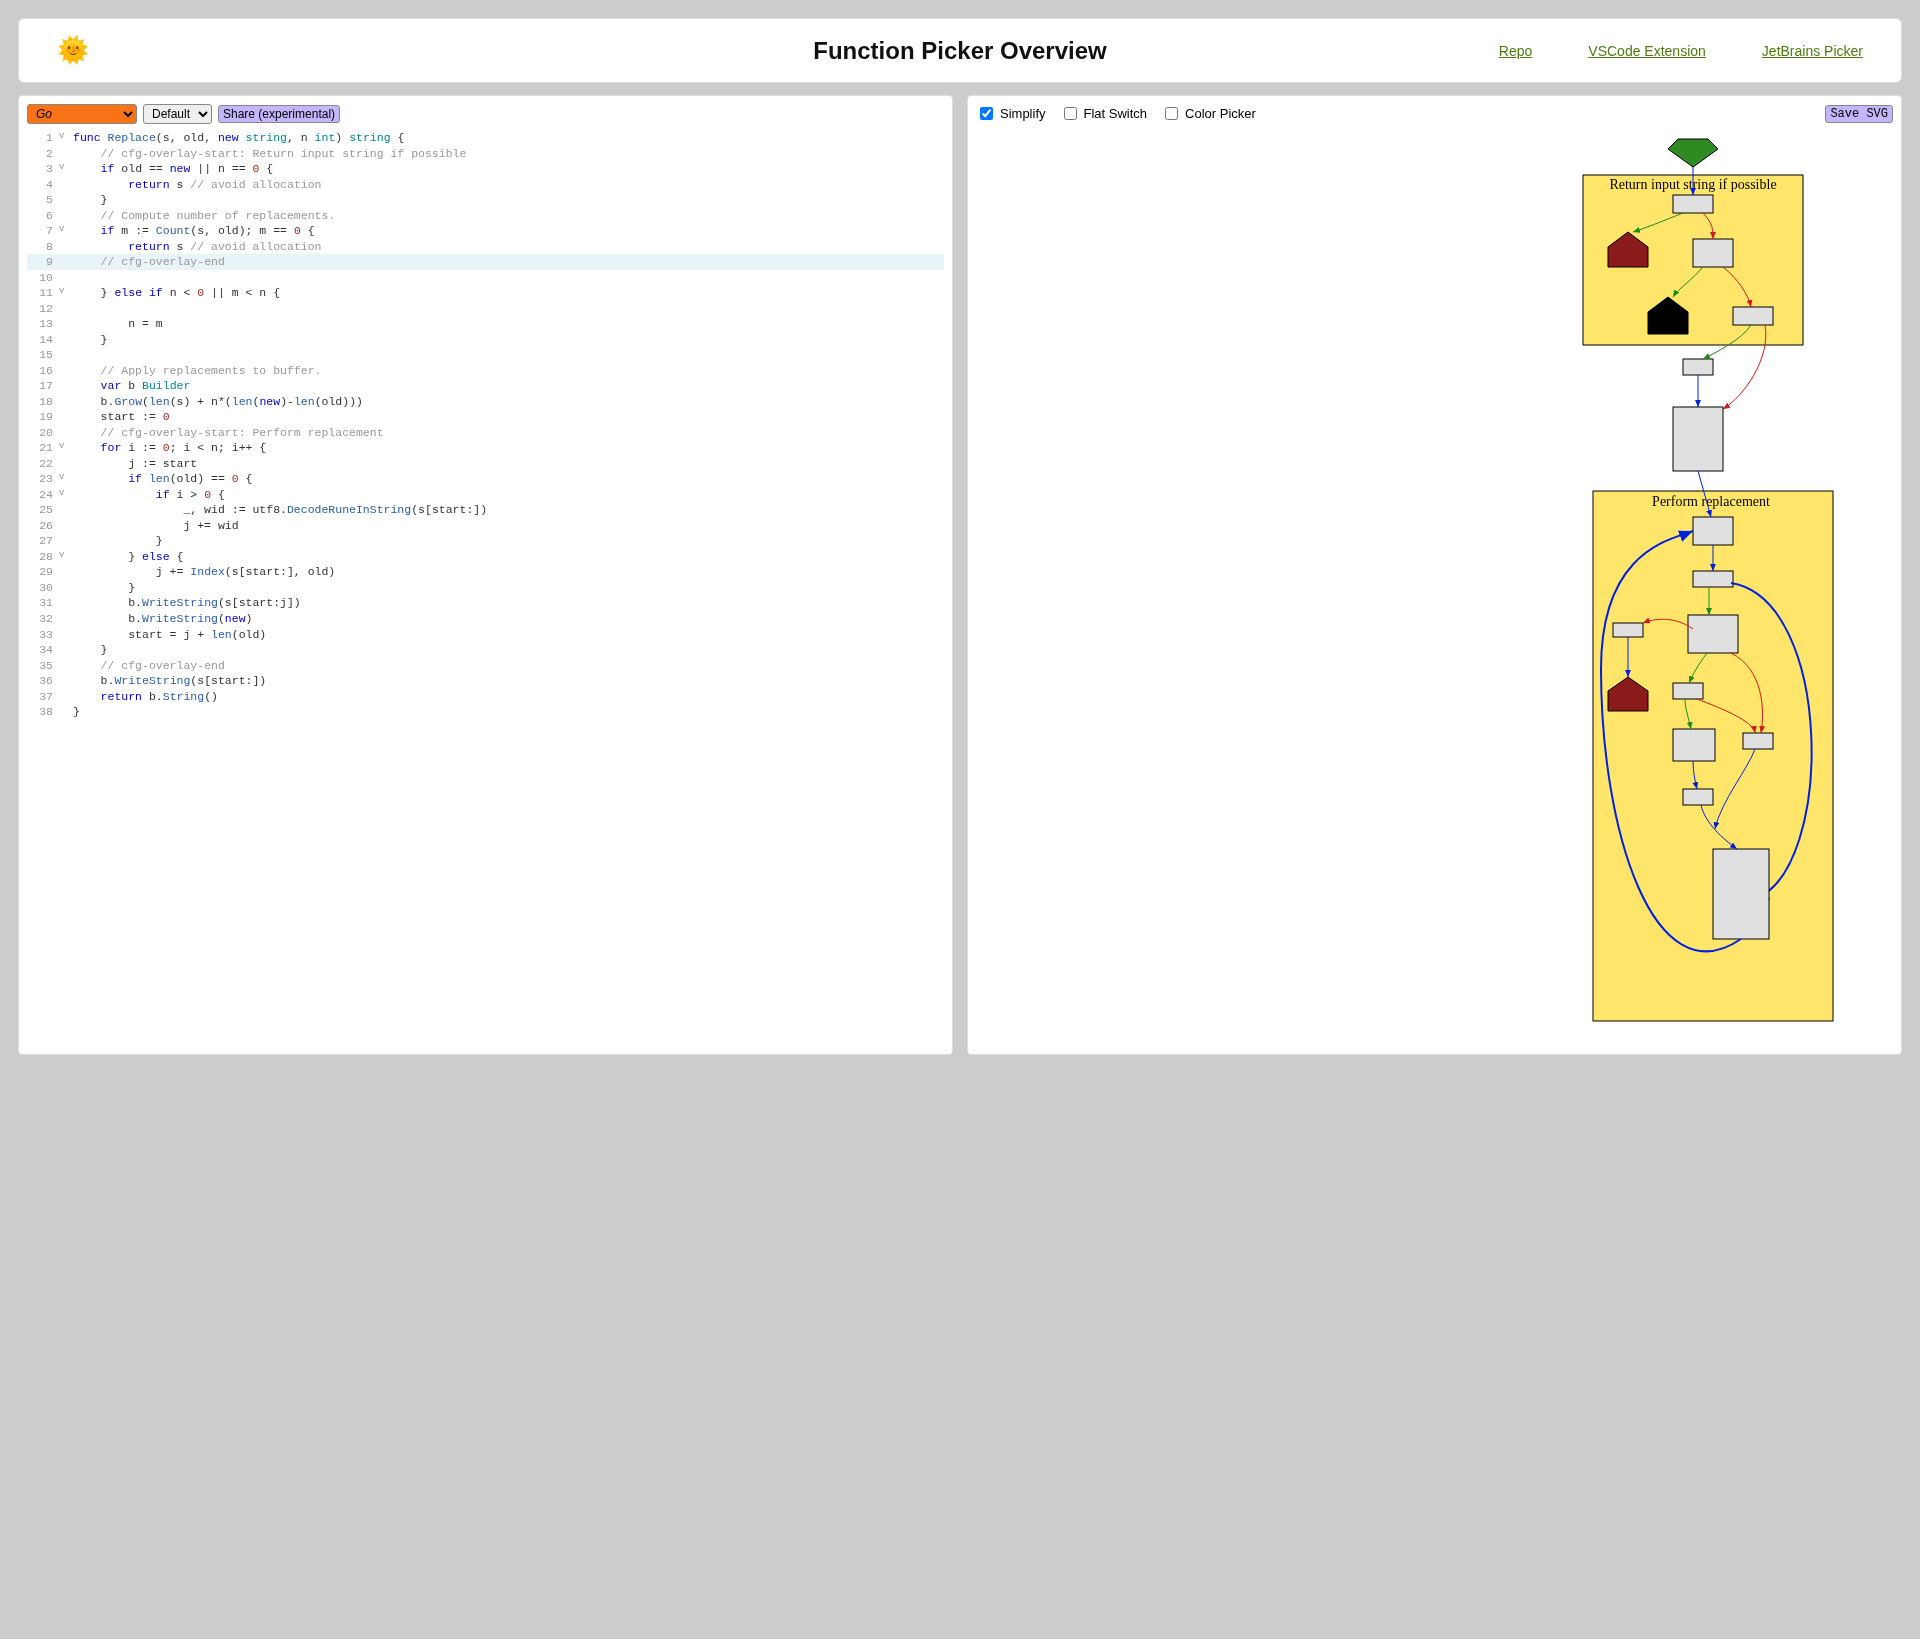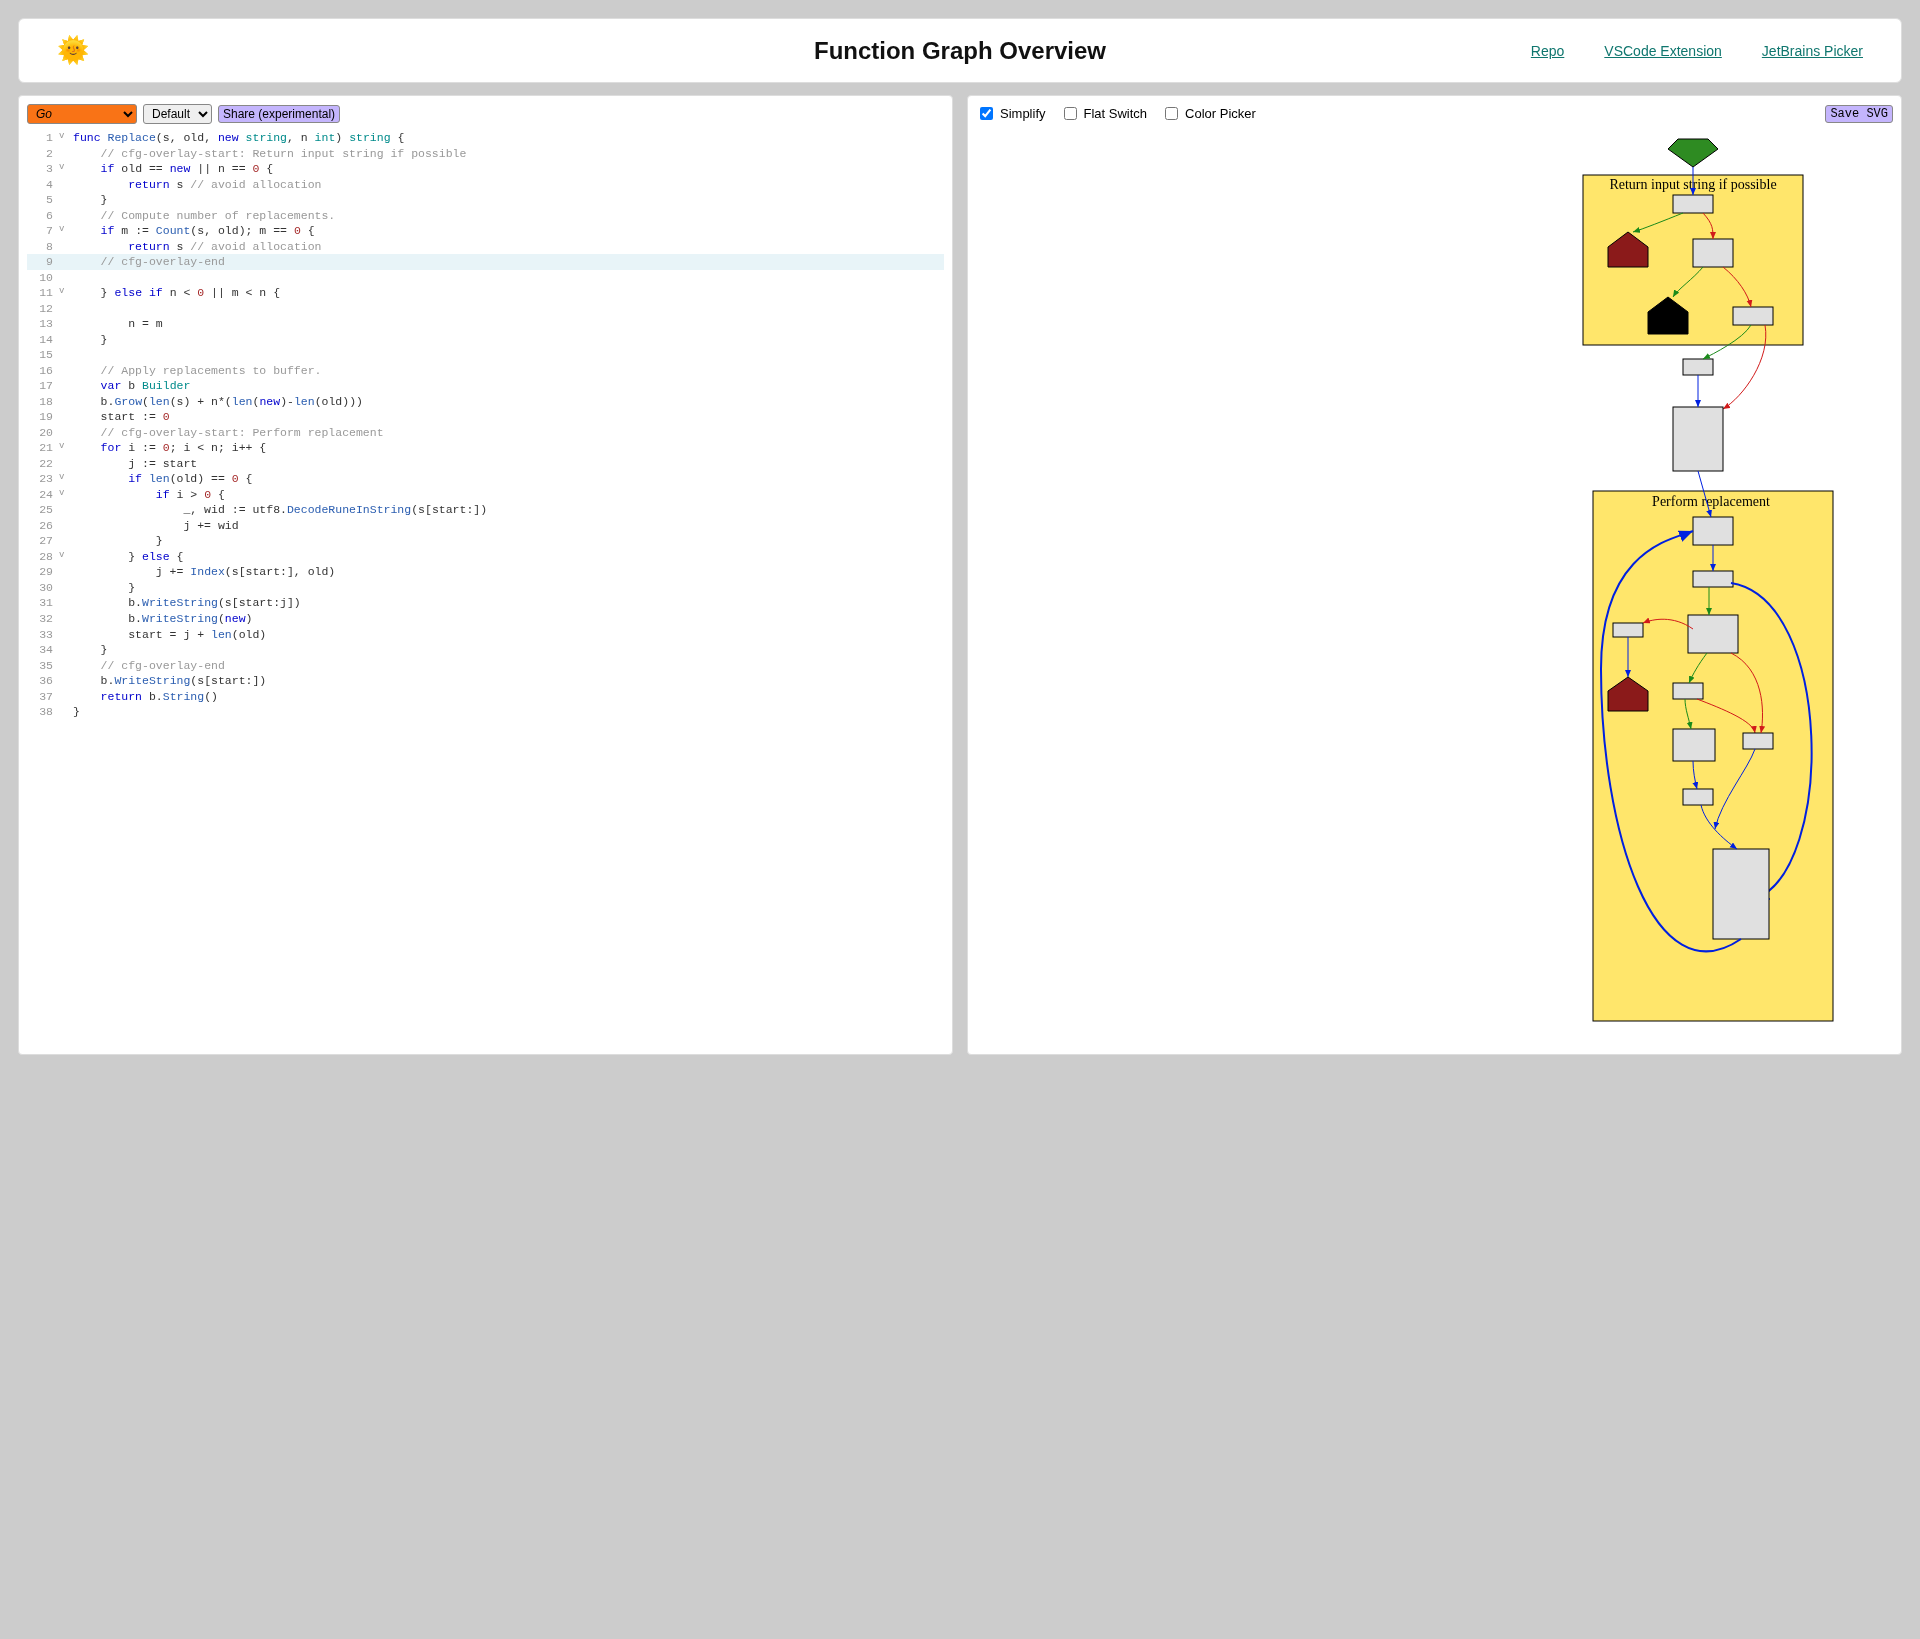--- a/index.html
+++ b/index.html
@@ -30,23 +30,23 @@
     position: absolute;
     left: 50%;
     transform: translateX(-50%);
     font-size: 24px;
     font-weight: 700;
     color: #111;
   }
   .header .links {
     margin-left: auto;
     display: flex;
-    gap: 40px;
+    gap: 56px;
     font-size: 14px;
-    color: #0f766e;
+    color: #4d7c0f;
     padding-right: 14px;
   }
   .header .links span {
     text-decoration: underline;
     cursor: pointer;
   }
   .main {
     display: flex;
     gap: 14px;
     margin-top: 12px;
@@ -118,21 +118,21 @@
     font-size: 14px;
   }
 </style>
 </head>
 <body>
 
 <div class="page">
 
   <div class="header">
     <span class="logo">🌞</span>
-    <div class="title">Function Graph Overview</div>
+    <div class="title">Function Picker Overview</div>
     <div class="links">
       <span>Repo</span>
       <span>VSCode Extension</span>
       <span>JetBrains Picker</span>
     </div>
   </div>
 
   <div class="main">
 
     <div class="panel">

